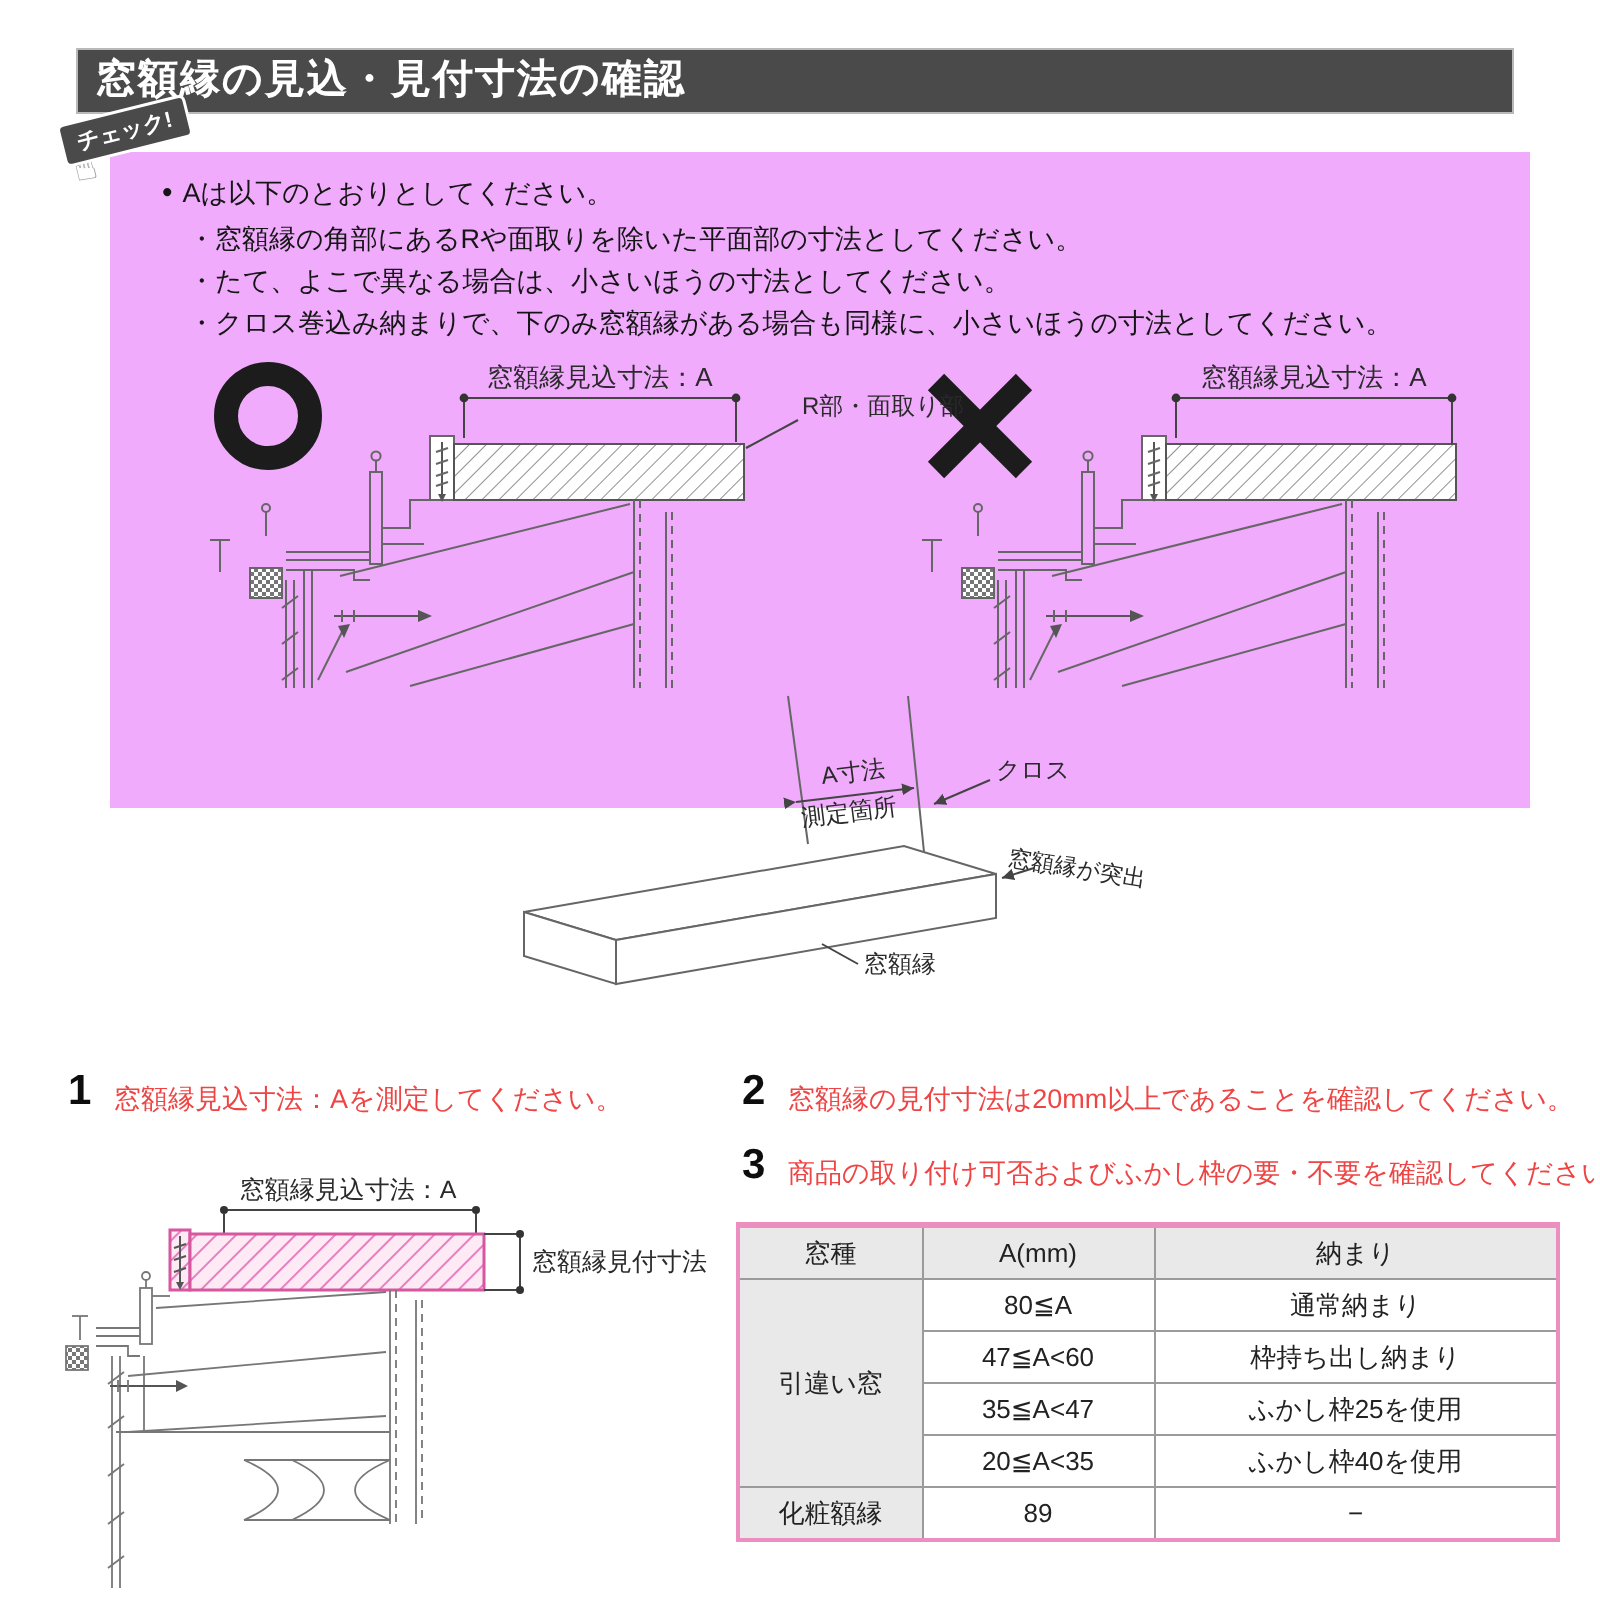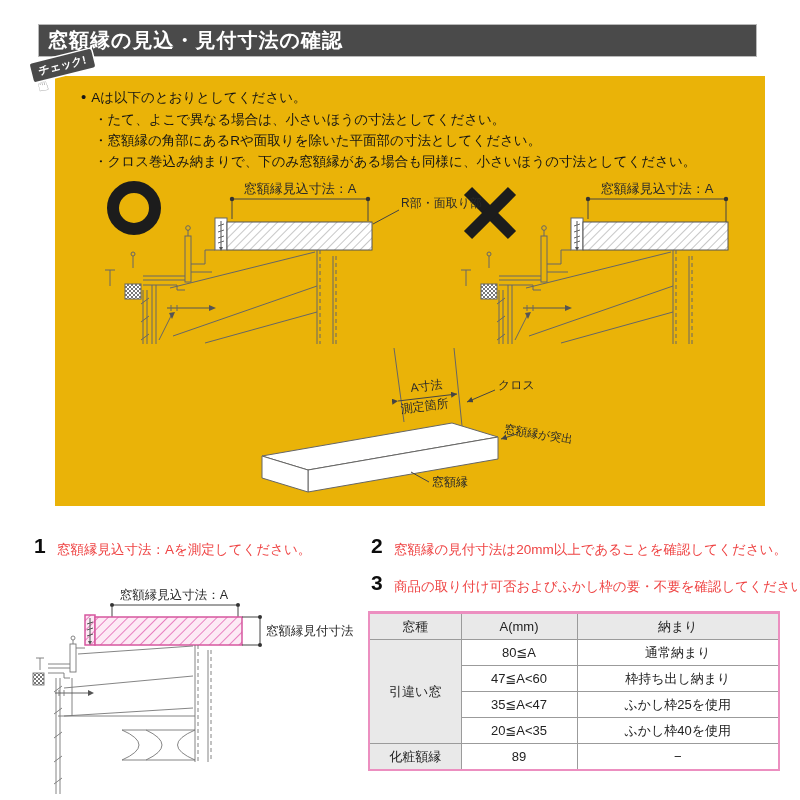--- a/index.html
+++ b/index.html
@@ -18,22 +18,22 @@
     position:absolute;left:31px;top:56px;z-index:3;
     background:#4a4a4a;color:#fff;font-size:11px;font-weight:bold;
     padding:2px 7px;transform:rotate(-14deg);border-radius:2px;
     box-shadow:0 0 0 1.5px #fff;
   }
   .check-hand{
     position:absolute;left:37px;top:73px;z-index:2;
     font-size:19px;color:#9a9a9a;transform:rotate(-14deg);
   }
   .gray-panel{
-    position:absolute;left:55px;top:76px;width:710px;height:430px;
-    background:#eab308;border-radius:0;
+    position:absolute;left:55px;top:76px;width:710px;height:328px;
+    background:#f0abfc;border-radius:0;
   }
   .check-notes{
     position:absolute;left:26px;top:9px;font-size:13.5px;line-height:1.58;
     color:#151515;white-space:nowrap;
   }
   .check-notes .b{margin-right:5px;font-size:15px}
   .check-notes .sub{margin-left:13px}
   svg.diagram{position:absolute;left:0;top:88px}
   svg text{font-family:"Liberation Sans","DejaVu Sans",sans-serif;fill:#2a2a2a}
   .step-num{position:absolute;font-size:21px;font-weight:bold;color:#0d0d0d}
@@ -58,22 +58,22 @@
 
 <div class="check-badge">チェック!</div>
 <div class="check-hand">☝</div>
 
 <div class="gray-panel">
 
   <div class="check-notes">
     <div>
       <span class="b">•</span><span>Aは以下のとおりとしてください。</span>
     </div>
+    <div class="sub">・窓額縁の角部にあるRや面取りを除いた平面部の寸法としてください。</div>
     <div class="sub">・たて、よこで異なる場合は、小さいほうの寸法としてください。</div>
-    <div class="sub">・窓額縁の角部にあるRや面取りを除いた平面部の寸法としてください。</div>
     <div class="sub">・クロス巻込み納まりで、下のみ窓額縁がある場合も同様に、小さいほうの寸法としてください。</div>
   </div>
 
   <svg class="diagram" width="710" height="342" viewBox="0 0 710 342">
     <defs>
       <pattern id="hg" width="6" height="6" patternUnits="userSpaceOnUse" patternTransform="rotate(-45)">
         <rect width="6" height="6" fill="#ffffff"></rect>
         <line x1="0" y1="0" x2="6" y2="0" stroke="#8f8f8f" stroke-width="1"></line>
       </pattern>
       <pattern id="ck" width="4" height="4" patternUnits="userSpaceOnUse">

